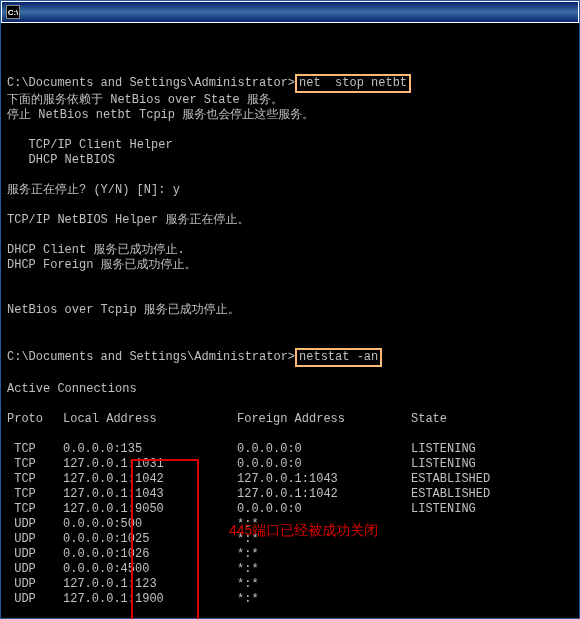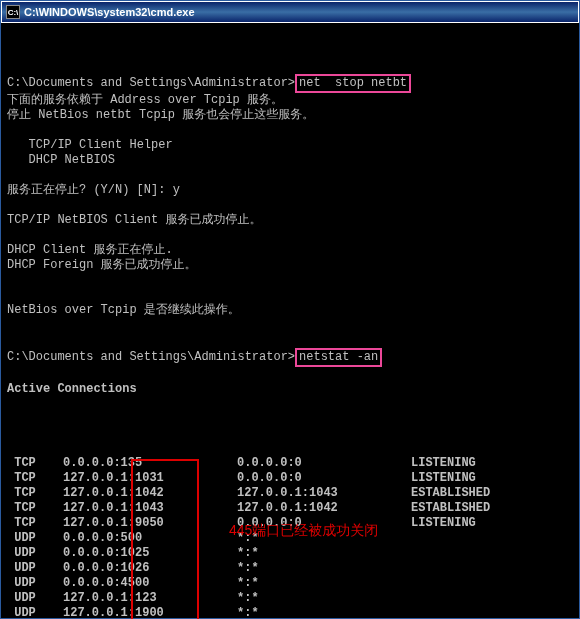--- a/index.html
+++ b/index.html
@@ -41,23 +41,23 @@
   }
   .terminal {
     padding: 6px 6px;
     color: #c0c0c0;
     font-size: 12px;
     line-height: 15px;
     white-space: pre;
     font-family: "NSimSun", "SimSun", "Courier New", monospace;
     position: relative;
   }
-  .bold { font-weight: bold; margin-top: 44px; }
+  .bold { font-weight: normal; }
   .redbox {
-    border: 2px solid #ec4899;
+    border: 2px solid #fdba74;
     padding: 0 2px;
     display: inline-block;
   }
   .redbox-block {
     border: 2px solid #d00;
     position: absolute;
   }
   .annotation {
     color: #d00;
     position: absolute;
@@ -73,48 +73,48 @@
   .c-state { }
 </style>
 </head>
 <body>
 
 <div class="window">
   <div class="title-bar">
     <span class="icon">
         <span>C:\</span>
       </span>
-    <span>C:\WINDOWS\system32\cmd.exe</span>
   </div>
 
   <div class="terminal">
 <span> </span>
 <span> </span>
 <span><span>C:\Documents and Settings\Administrator&gt;</span><span class="redbox"><span>net  stop netbt</span></span></span>
-<span>下面的服务依赖于 Address over Tcpip 服务。</span>
+<span>下面的服务依赖于 NetBios over State 服务。</span>
 <span>停止 NetBios netbt Tcpip 服务也会停止这些服务。</span>
 <span> </span>
 <span>   <span>TCP/IP Client Helper</span></span>
 <span>   <span>DHCP NetBIOS</span></span>
 <span> </span>
 <span><span>服务正在停止? (Y/N) [N]: </span><span>y</span></span>
 <span> </span>
-<span>TCP/IP NetBIOS Client 服务已成功停止。</span>
+<span>TCP/IP NetBIOS Helper 服务正在停止。</span>
 <span> </span>
-<span>DHCP Client 服务正在停止.</span>
+<span>DHCP Client 服务已成功停止.</span>
 <span>DHCP Foreign 服务已成功停止。</span>
 <span> </span>
 <span> </span>
-<span>NetBios over Tcpip 是否继续此操作。</span>
+<span>NetBios over Tcpip 服务已成功停止。</span>
 <span> </span>
 <span> </span>
 <span><span>C:\Documents and Settings\Administrator&gt;</span><span class="redbox"><span>netstat -an</span></span></span>
 <span> </span>
 <span class="bold">Active Connections</span>
 <span> </span>
+<div class="conn-table bold"><div class="conn-row"><span class="conn-cell c-proto">Proto</span><span class="conn-cell c-local">Local Address</span><span class="conn-cell c-foreign">Foreign Address</span><span class="conn-cell c-state">State</span></div></div>
 <div class="conn-table bold" id="conn-body"><div class="conn-row"><span class="conn-cell c-proto"> TCP</span><span class="conn-cell c-local">0.0.0.0:135</span><span class="conn-cell c-foreign">0.0.0.0:0</span><span class="conn-cell c-state">LISTENING</span></div><div class="conn-row"><span class="conn-cell c-proto"> TCP</span><span class="conn-cell c-local">127.0.0.1:1031</span><span class="conn-cell c-foreign">0.0.0.0:0</span><span class="conn-cell c-state">LISTENING</span></div><div class="conn-row"><span class="conn-cell c-proto"> TCP</span><span class="conn-cell c-local">127.0.0.1:1042</span><span class="conn-cell c-foreign">127.0.0.1:1043</span><span class="conn-cell c-state">ESTABLISHED</span></div><div class="conn-row"><span class="conn-cell c-proto"> TCP</span><span class="conn-cell c-local">127.0.0.1:1043</span><span class="conn-cell c-foreign">127.0.0.1:1042</span><span class="conn-cell c-state">ESTABLISHED</span></div><div class="conn-row"><span class="conn-cell c-proto"> TCP</span><span class="conn-cell c-local">127.0.0.1:9050</span><span class="conn-cell c-foreign">0.0.0.0:0</span><span class="conn-cell c-state">LISTENING</span></div><div class="conn-row"><span class="conn-cell c-proto"> UDP</span><span class="conn-cell c-local">0.0.0.0:500</span><span class="conn-cell c-foreign">*:*</span><span class="conn-cell c-state"></span></div><div class="conn-row"><span class="conn-cell c-proto"> UDP</span><span class="conn-cell c-local">0.0.0.0:1025</span><span class="conn-cell c-foreign">*:*</span><span class="conn-cell c-state"></span></div><div class="conn-row"><span class="conn-cell c-proto"> UDP</span><span class="conn-cell c-local">0.0.0.0:1026</span><span class="conn-cell c-foreign">*:*</span><span class="conn-cell c-state"></span></div><div class="conn-row"><span class="conn-cell c-proto"> UDP</span><span class="conn-cell c-local">0.0.0.0:4500</span><span class="conn-cell c-foreign">*:*</span><span class="conn-cell c-state"></span></div><div class="conn-row"><span class="conn-cell c-proto"> UDP</span><span class="conn-cell c-local">127.0.0.1:123</span><span class="conn-cell c-foreign">*:*</span><span class="conn-cell c-state"></span></div><div class="conn-row"><span class="conn-cell c-proto"> UDP</span><span class="conn-cell c-local">127.0.0.1:1900</span><span class="conn-cell c-foreign">*:*</span><span class="conn-cell c-state"></span></div></div>
 
     <div class="redbox-block" style="left:130px; top:436px; width:68px; height:172px;"></div>
     <div class="annotation" style="left:228px; top:500px;">445端口已经被成功关闭</div>
 
     
   </div>
 </div>
 
 </body></html>

